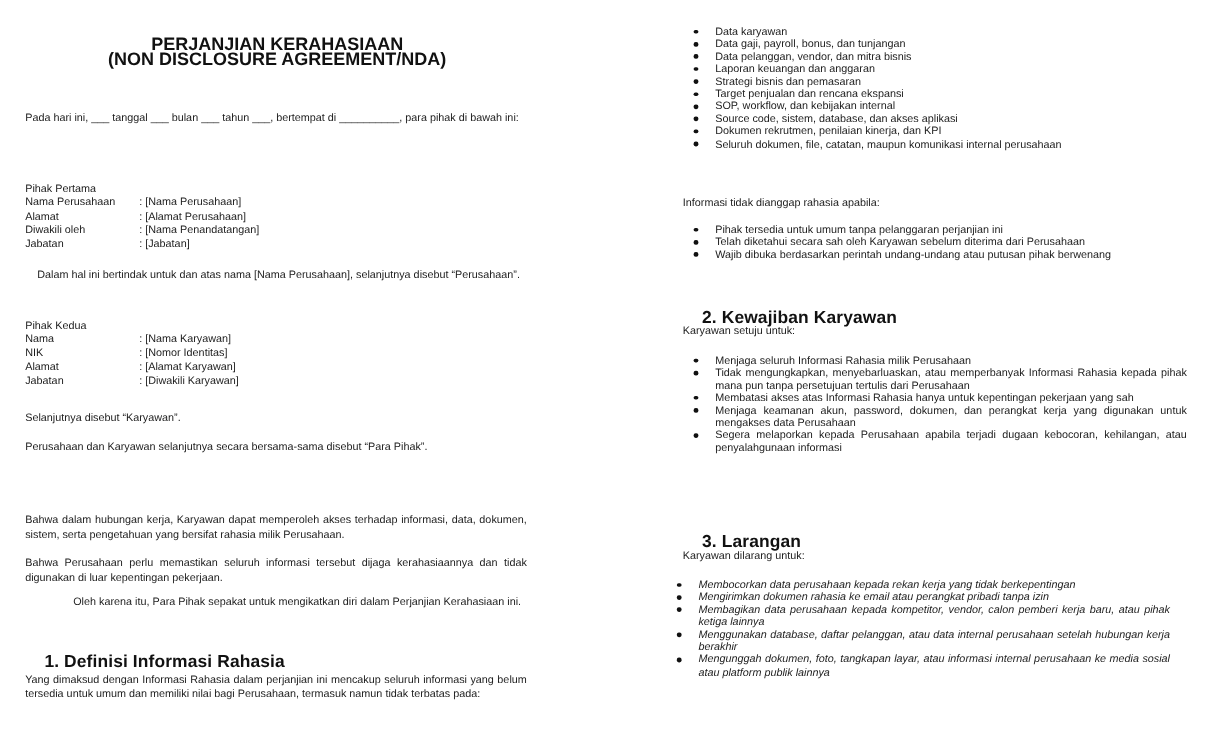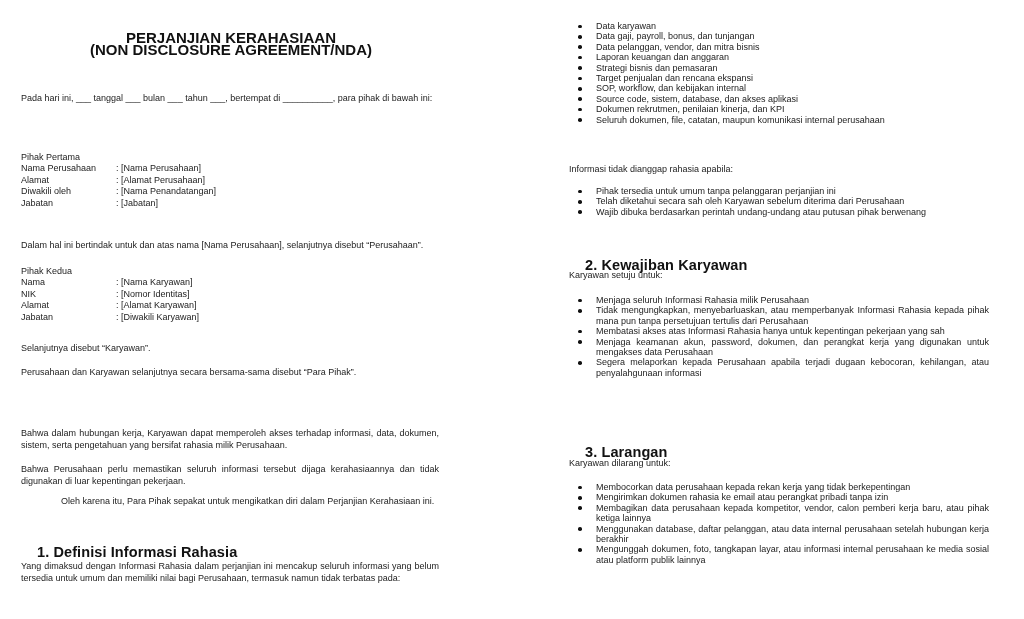--- a/index.html
+++ b/index.html
@@ -48,21 +48,21 @@
     <div class="kv-row">
         <span class="kv-key">Diwakili oleh</span>
         <span>: [Nama Penandatangan]</span>
       </div>
     <div class="kv-row">
         <span class="kv-key">Jabatan</span>
         <span>: [Jabatan]</span>
       </div>
   </div>
 
-  <p class="p" style="top:239px;">Dalam hal ini bertindak untuk dan atas nama [Nama Perusahaan], selanjutnya disebut “Perusahaan”.</p>
+  <p class="p" style="top:223px;margin-left:10px;">Dalam hal ini bertindak untuk dan atas nama [Nama Perusahaan], selanjutnya disebut “Perusahaan”.</p>
 
   <div class="kv" style="top:266px;">
     <div>Pihak Kedua</div>
     <div class="kv-row">
         <span class="kv-key">Nama</span>
         <span>: [Nama Karyawan]</span>
       </div>
     <div class="kv-row">
         <span class="kv-key">NIK</span>
         <span>: [Nomor Identitas]</span>
@@ -117,20 +117,20 @@
     <li><span class="bullet"></span><span>Menjaga seluruh Informasi Rahasia milik Perusahaan</span></li>
     <li><span class="bullet"></span><span>Tidak mengungkapkan, menyebarluaskan, atau memperbanyak Informasi Rahasia kepada pihak mana pun tanpa persetujuan tertulis dari Perusahaan</span></li>
     <li><span class="bullet"></span><span>Membatasi akses atas Informasi Rahasia hanya untuk kepentingan pekerjaan yang sah</span></li>
     <li><span class="bullet"></span><span>Menjaga keamanan akun, password, dokumen, dan perangkat kerja yang digunakan untuk mengakses data Perusahaan</span></li>
     <li><span class="bullet"></span><span>Segera melaporkan kepada Perusahaan apabila terjadi dugaan kebocoran, kehilangan, atau penyalahgunaan informasi</span></li>
   </ul>
 
   <h2 style="left:57px; top:428px;">3. Larangan</h2>
   <p class="p" style="left:57px; top:457px; width:420px;">Karyawan dilarang untuk:</p>
 
-  <ul style="left:57px; top:482px; width:420px;">
+  <ul style="left:43px; top:482px; width:420px;font-style:italic;">
     <li><span class="bullet"></span><span>Membocorkan data perusahaan kepada rekan kerja yang tidak berkepentingan</span></li>
     <li><span class="bullet"></span><span>Mengirimkan dokumen rahasia ke email atau perangkat pribadi tanpa izin</span></li>
     <li><span class="bullet"></span><span>Membagikan data perusahaan kepada kompetitor, vendor, calon pemberi kerja baru, atau pihak ketiga lainnya</span></li>
     <li><span class="bullet"></span><span>Menggunakan database, daftar pelanggan, atau data internal perusahaan setelah hubungan kerja berakhir</span></li>
     <li><span class="bullet"></span><span>Mengunggah dokumen, foto, tangkapan layar, atau informasi internal perusahaan ke media sosial atau platform publik lainnya</span></li>
   </ul>
 </div>
 
 </body></html>

